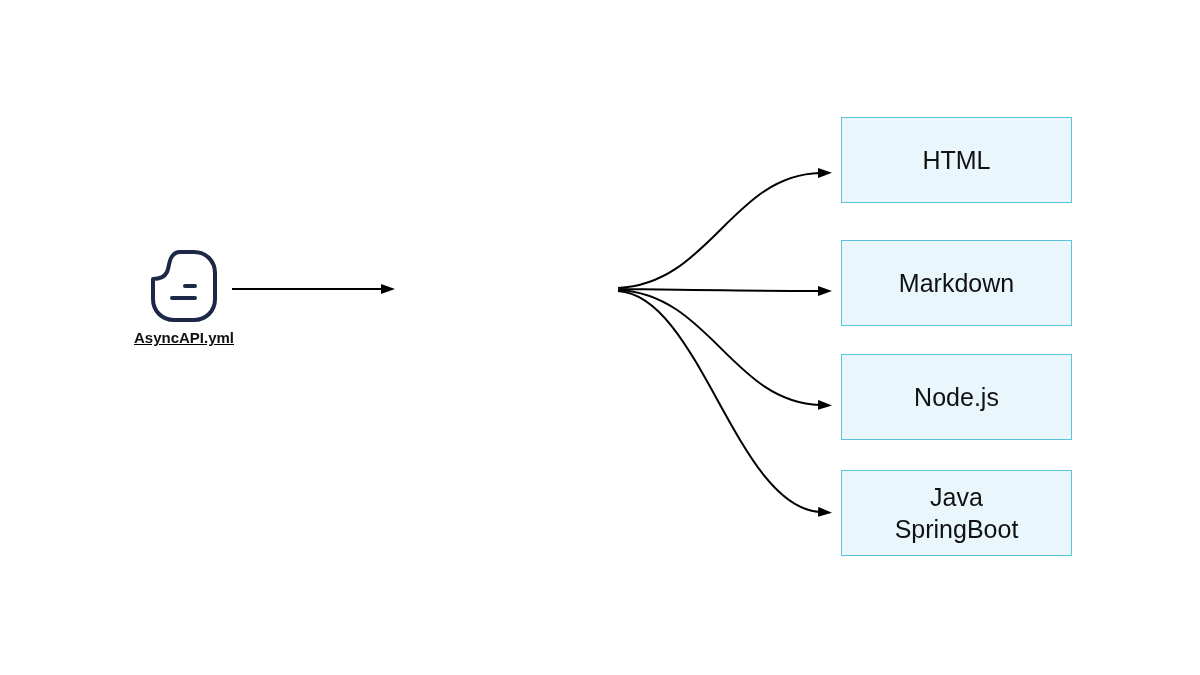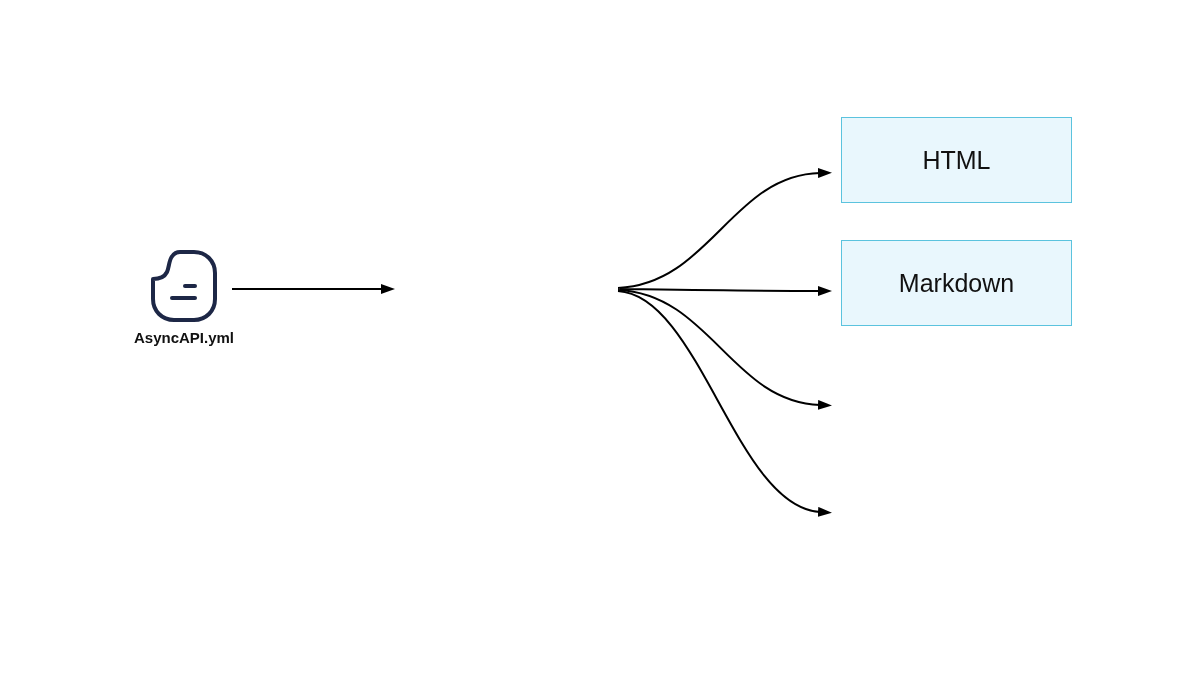--- a/index.html
+++ b/index.html
@@ -27,20 +27,21 @@
   .arrowhead-shape { fill: var(--arrow, #000000); }
 
   
   .source-node {
     position: absolute;
     left: 118px; top: 250px;
     width: 132px;
     display: flex;
     flex-direction: column;
     align-items: center;
+    text-decoration: underline;
   }
   .file-icon-svg {
     width: 66px; height: 72px;
     display: block;
   }
   .file-icon-svg path, .file-icon-svg line {
     fill: none;
     stroke: var(--icon-stroke, #1d2746);
     stroke-width: 4;
     stroke-linecap: round;
@@ -127,14 +128,21 @@
     <div class="source-label">AsyncAPI.yml</div>
   </div>
 
 
   <div class="output-box" style="top:117px">
     <span>HTML</span>
   </div>
   <div class="output-box" style="top:240px">
     <span>Markdown</span>
   </div>
+  <div class="output-box" style="top:354px">
+    <span>Node.js</span>
+  </div>
+  <div class="output-box" style="top:470px">
+    <span>Java
+SpringBoot</span>
+  </div>
 
 </div>
 
 </body></html>

